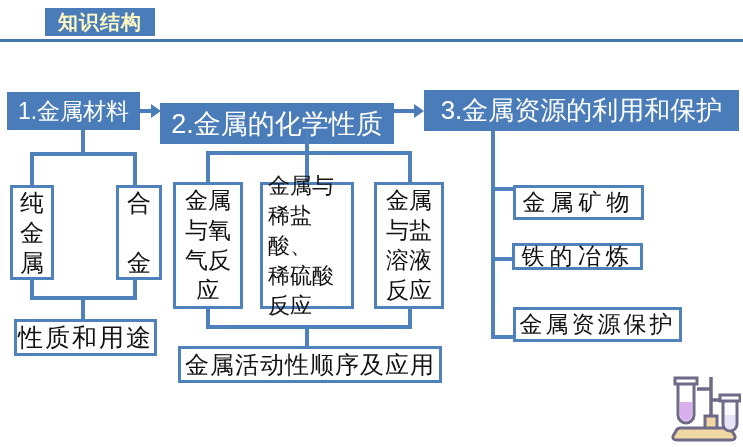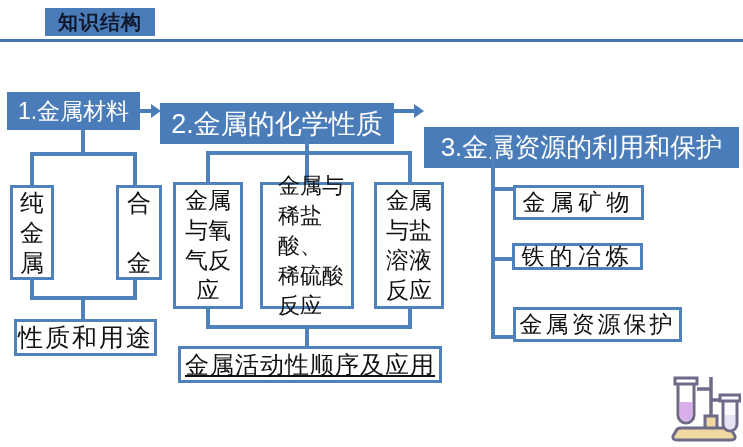--- a/index.html
+++ b/index.html
@@ -3,47 +3,47 @@
 <meta charset="utf-8">
 <style>
   html,body{margin:0;padding:0;background:#fff;}
   #canvas{
     position:relative;width:743px;height:447px;background:#ffffff;
     font-family:"Liberation Sans",sans-serif;overflow:hidden;
   }
   
   .badge{
     position:absolute;left:45px;top:8px;width:110px;height:28px;
-    background:#4a7cba;color:#0f172a;font-weight:bold;font-size:20px;
+    background:#4a7cba;color:#fef9c3;font-weight:bold;font-size:20px;
     display:flex;align-items:center;justify-content:center;letter-spacing:1px;
   }
   .rule{position:absolute;left:0;top:39px;width:743px;height:3px;background:#4577ad;}
   
   .bluebox{
     position:absolute;background:#4a7cba;color:#ffffff;
     display:flex;align-items:center;justify-content:center;
     font-family:"Liberation Sans",sans-serif;white-space:nowrap;
   }
   #n1{left:7px;top:92px;width:133px;height:38px;font-size:23px;}
   #n2{left:160px;top:103px;width:234px;height:41px;font-size:27px;}
-  #n3{left:424px;top:90px;width:315px;height:41px;font-size:26px;margin-top:37px;}
+  #n3{left:424px;top:90px;width:315px;height:41px;font-size:26px;}
   
   .wbox{
     position:absolute;background:#ffffff;border:3px solid #4f81bd;color:#111;
     font-family:"Liberation Serif",serif;
     display:flex;align-items:center;justify-content:center;text-align:center;
     white-space:pre-line;box-sizing:border-box;
   }
   #pure{left:10px;top:185px;width:44px;height:95px;font-size:24px;line-height:30px;}
   #alloy{left:116px;top:185px;width:46px;height:95px;font-size:24px;line-height:30px;}
   #prop{left:14px;top:319px;width:143px;height:37px;font-size:25px;letter-spacing:2px;font-family:Liberation Serif, serif;}
   #oxy{left:173px;top:182px;width:70px;height:127px;font-size:23px;line-height:30px;}
-  #acid{left:260px;top:182px;width:94px;height:127px;font-size:22px;line-height:30px;justify-content:flex-start;text-align:left;padding-left:15px;}
+  #acid{left:260px;top:182px;width:94px;height:127px;font-size:22px;line-height:30px;justify-content:flex-start;text-align:left;padding-left:5px;}
   #salt{left:374px;top:182px;width:70px;height:127px;font-size:23px;line-height:30px;}
-  #act{left:178px;top:346px;width:264px;height:37px;font-size:24px;letter-spacing:1px;text-decoration:underline;}
+  #act{left:178px;top:346px;width:264px;height:37px;font-size:24px;letter-spacing:1px;}
   #mine{left:513px;top:185px;width:131px;height:35px;font-size:23px;letter-spacing:5px;text-align:center;}
   #iron{left:512px;top:243px;width:131px;height:27px;font-size:23px;letter-spacing:5px;}
   #prot{left:513px;top:307px;width:169px;height:35px;font-size:23px;letter-spacing:3px;}
   
   .ln{position:absolute;background:#4f81bd;}
   .arrow{position:absolute;}
 </style>
 </head>
 <body>
 

